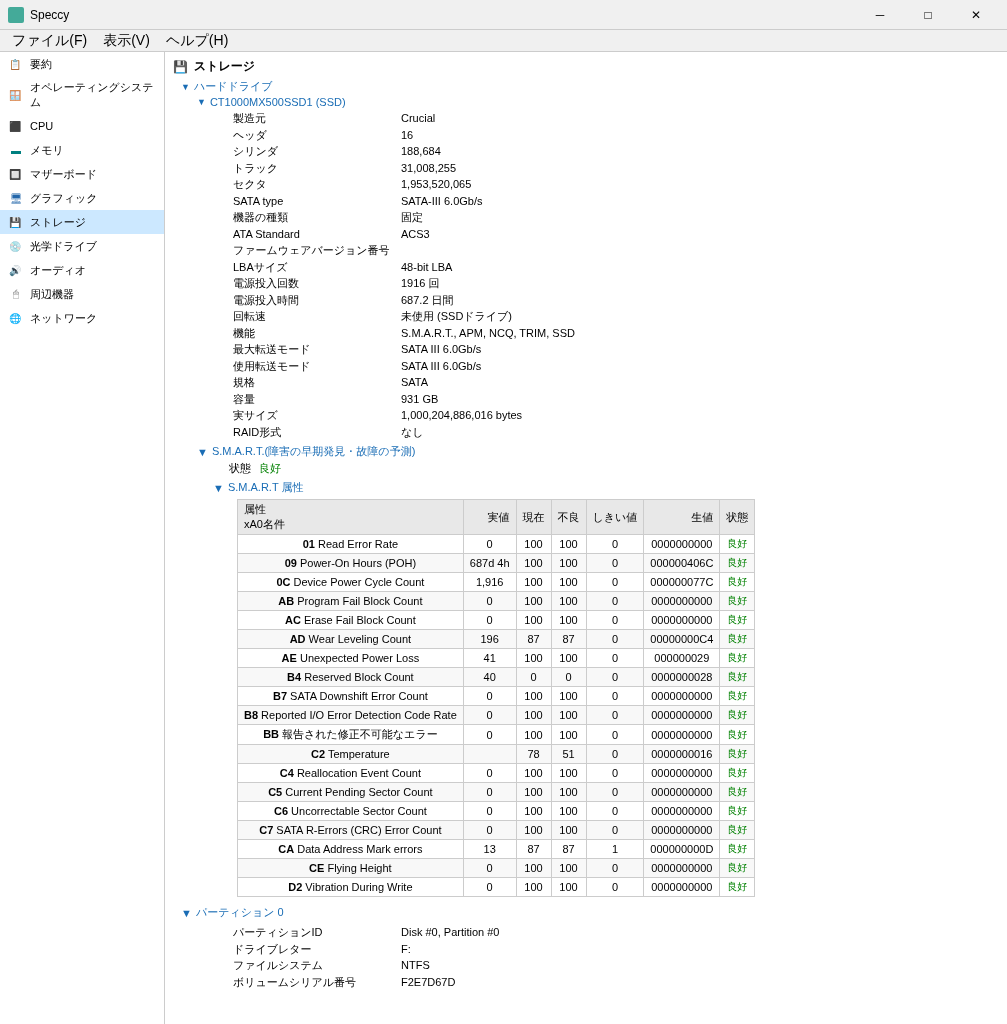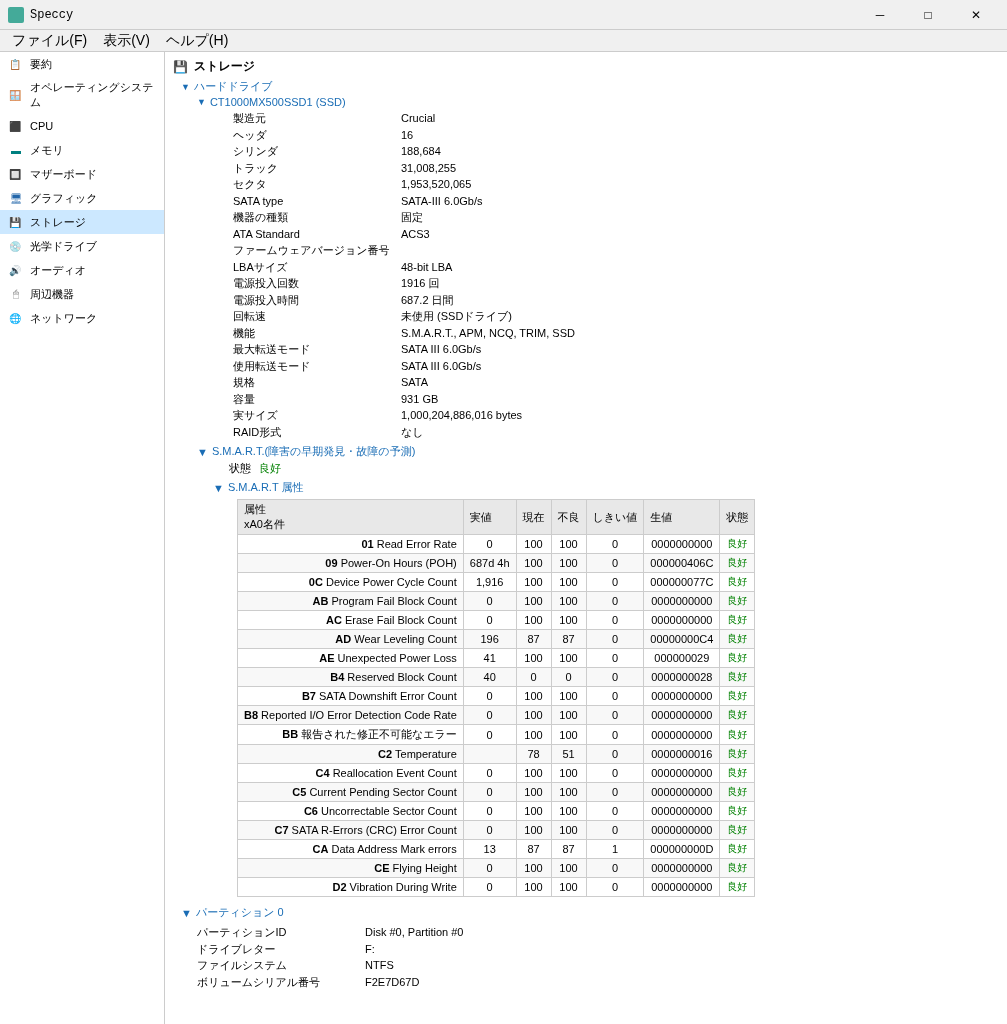--- a/index.html
+++ b/index.html
@@ -19,21 +19,20 @@
       display: flex;
       align-items: center;
       justify-content: space-between;
       padding: 0 8px;
       border-bottom: 1px solid #ccc;
     }
     .title-bar-left {
       display: flex;
       align-items: center;
       gap: 6px;
-      font-family: Liberation Mono, monospace;
     }
     .title-bar-icon {
       width: 16px;
       height: 16px;
       background: #4a9;
       border-radius: 2px;
       display: inline-block;
     }
     .title-bar-title {
       font-size: 12px;
@@ -204,55 +203,55 @@
     }
     .smart-table {
       border-collapse: collapse;
       font-size: 11px;
       background: #fff;
     }
     .smart-table th {
       background: #e8e8e8;
       border: 1px solid #ccc;
       padding: 2px 6px;
-      text-align: left;
+      text-align: right;
       font-weight: normal;
       white-space: nowrap;
     }
     .smart-table th.attr-col {
       text-align: left;
       min-width: 200px;
     }
     .smart-table td {
       border: 1px solid #ccc;
       padding: 2px 6px;
       text-align: center;
       white-space: nowrap;
     }
     .smart-table td.attr-name {
-      text-align: right;
+      text-align: center;
     }
     .smart-table tr:nth-child(even) { background: #f8f8f8; }
     .good { color: #008000; font-size: 10px; }
 
     
     .partition-section {
       margin-top: 8px;
       margin-left: 8px;
     }
     .partition-title {
       color: #1a6db5;
       font-size: 11px;
       display: flex;
       align-items: center;
       gap: 4px;
       margin-bottom: 4px;
     }
     .partition-info {
-      margin-left: 16px;
+      margin-left: 52px;
     }
 
     
     .icon-summary { color: #d4a017; }
     .icon-os { color: #cc3300; }
     .icon-cpu { color: #666; }
     .icon-mem { color: #008080; }
     .icon-mb { color: #4444cc; }
     .icon-gpu { color: #2266aa; }
     .icon-storage { color: #888; }

